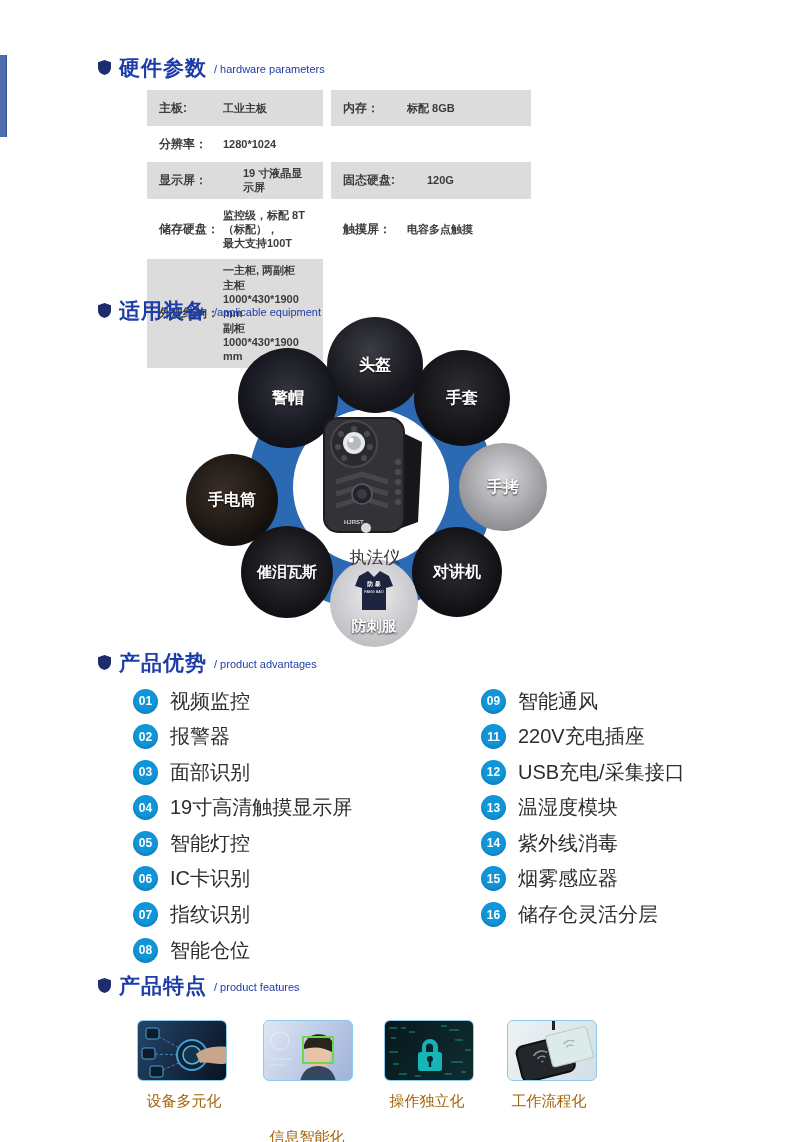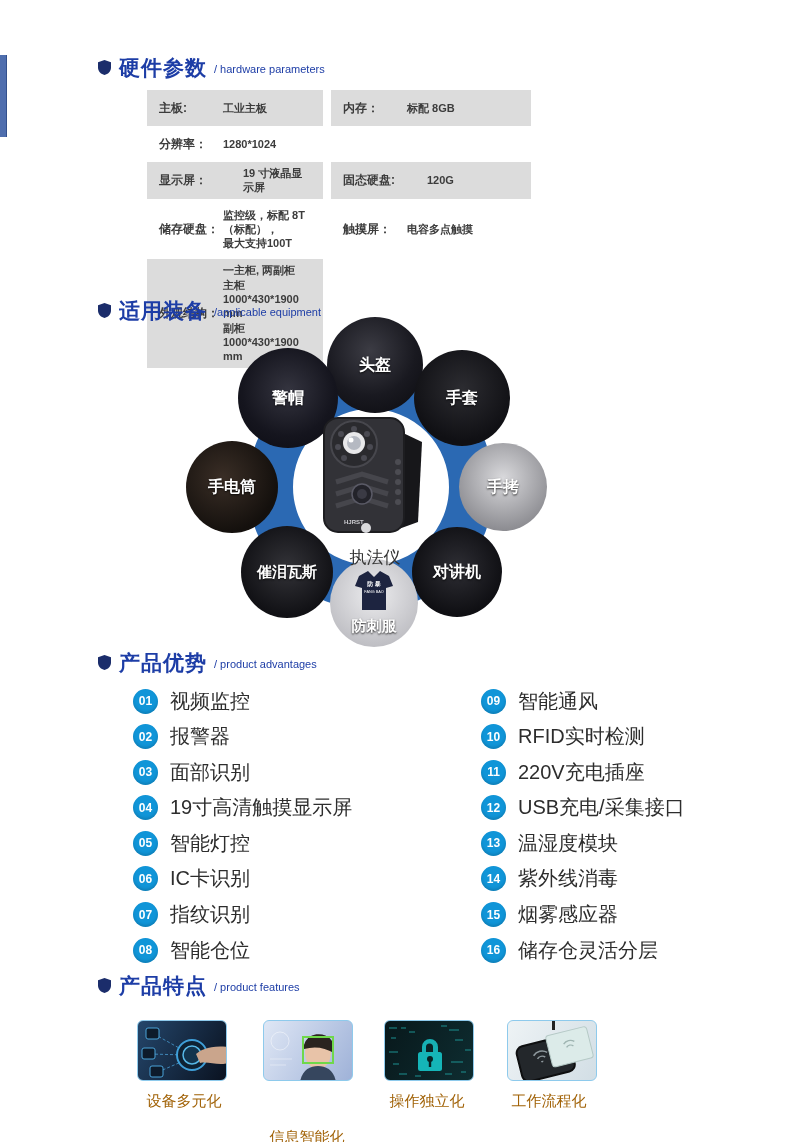--- a/index.html
+++ b/index.html
@@ -28,21 +28,21 @@
   .r4 .cell{min-height:40px;} .r5 .cell{min-height:50px;}
 
   
   .equip{position:absolute;left:180px;top:325px;width:390px;height:315px;}
   .ring{position:absolute;left:68px;top:39px;width:156px;height:156px;border:45px solid #2b69b3;border-radius:50%;}
   .sat{position:absolute;border-radius:50%;display:flex;align-items:center;justify-content:center;z-index:3;}
   .sat-label{color:#fff;font-weight:bold;font-size:16px;text-shadow:0 1px 2px rgba(0,0,0,.8);text-align:right;}
   .sat-helmet{left:147px;top:-8px;width:96px;height:96px;background:radial-gradient(circle at 45% 35%,#3c3c44 0%,#191920 55%,#0a0a0e 100%);}
   .sat-cap{left:58px;top:23px;width:100px;height:100px;background:radial-gradient(circle at 50% 42%,#34343f 0%,#15151e 60%,#0b0b12 100%);}
   .sat-gloves{left:234px;top:25px;width:96px;height:96px;background:radial-gradient(circle at 50% 40%,#2c2c31 0%,#101014 70%);}
-  .sat-flashlight{left:6px;top:116px;width:92px;height:92px;background:radial-gradient(circle at 40% 40%,#3a2e26 0%,#14100d 70%);}
+  .sat-flashlight{left:6px;top:129px;width:92px;height:92px;background:radial-gradient(circle at 40% 40%,#3a2e26 0%,#14100d 70%);}
   .sat-handcuffs{left:279px;top:118px;width:88px;height:88px;background:radial-gradient(circle at 50% 40%,#d9d9dc 0%,#8d8d92 75%);}
   .sat-teargas{left:61px;top:201px;width:92px;height:92px;background:radial-gradient(circle at 50% 45%,#333338 0%,#111115 70%);}
   .sat-teargas .sat-label{font-size:15px;}
   .sat-intercom{left:232px;top:202px;width:90px;height:90px;background:radial-gradient(circle at 50% 45%,#2e2e34 0%,#0f0f13 70%);}
   .sat-vest{left:150px;top:234px;width:88px;height:88px;background:radial-gradient(circle at 50% 40%,#ececee 0%,#bfbfc4 75%);flex-direction:column;justify-content:flex-start;}
   .sat-vest svg{margin-top:9px;}
   .sat-vest .sat-label{position:absolute;bottom:11px;width:100%;text-align:center;font-size:15px;}
   .device-svg{position:absolute;left:126px;top:85px;z-index:4;}
   .dev-label{position:absolute;left:0;top:221px;width:390px;text-align:center;font-size:17px;font-weight:500;color:#333;z-index:4;}
 
@@ -242,24 +242,20 @@
         <span class="adv-label">智能仓位</span>
       </div>
   </div>
 
   <div class="adv-col adv-col-right">
     <div class="adv-item">
         <span class="adv-num">09</span>
         <span class="adv-label">智能通风</span>
       </div>
     <div class="adv-item">
-        <span class="adv-num">10</span>
-        <span class="adv-label">RFID实时检测</span>
-      </div>
-    <div class="adv-item">
         <span class="adv-num">11</span>
         <span class="adv-label">220V充电插座</span>
       </div>
     <div class="adv-item">
         <span class="adv-num">12</span>
         <span class="adv-label">USB充电/采集接口</span>
       </div>
     <div class="adv-item">
         <span class="adv-num">13</span>
         <span class="adv-label">温湿度模块</span>

